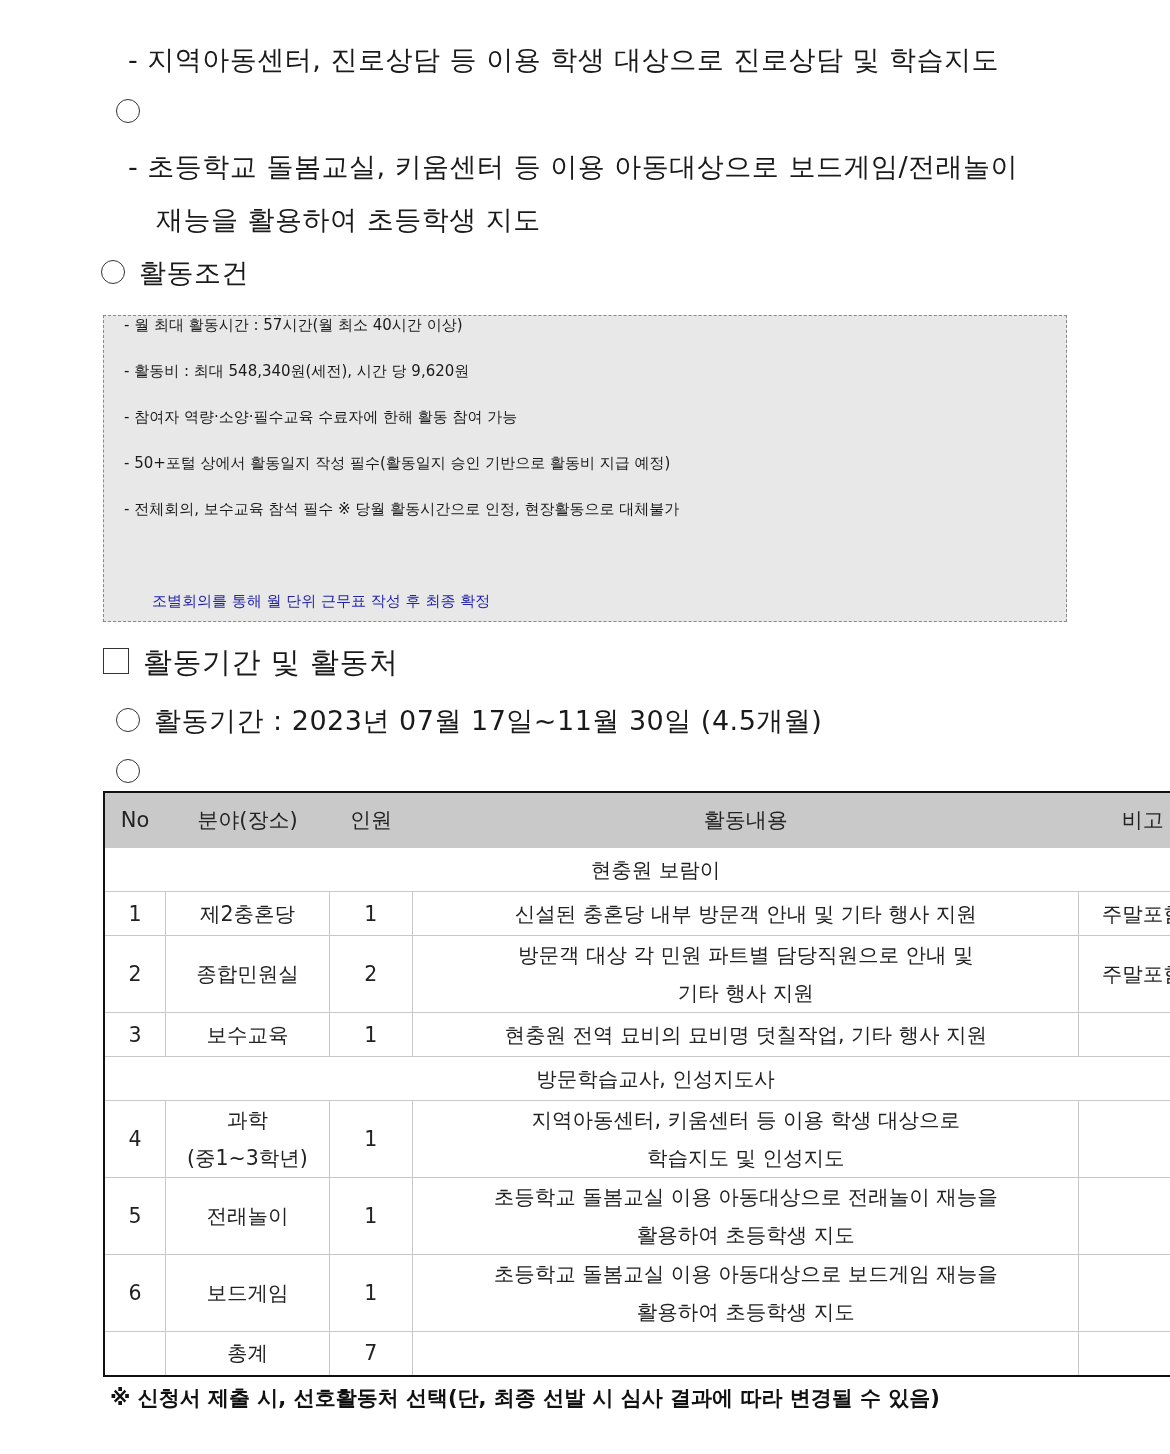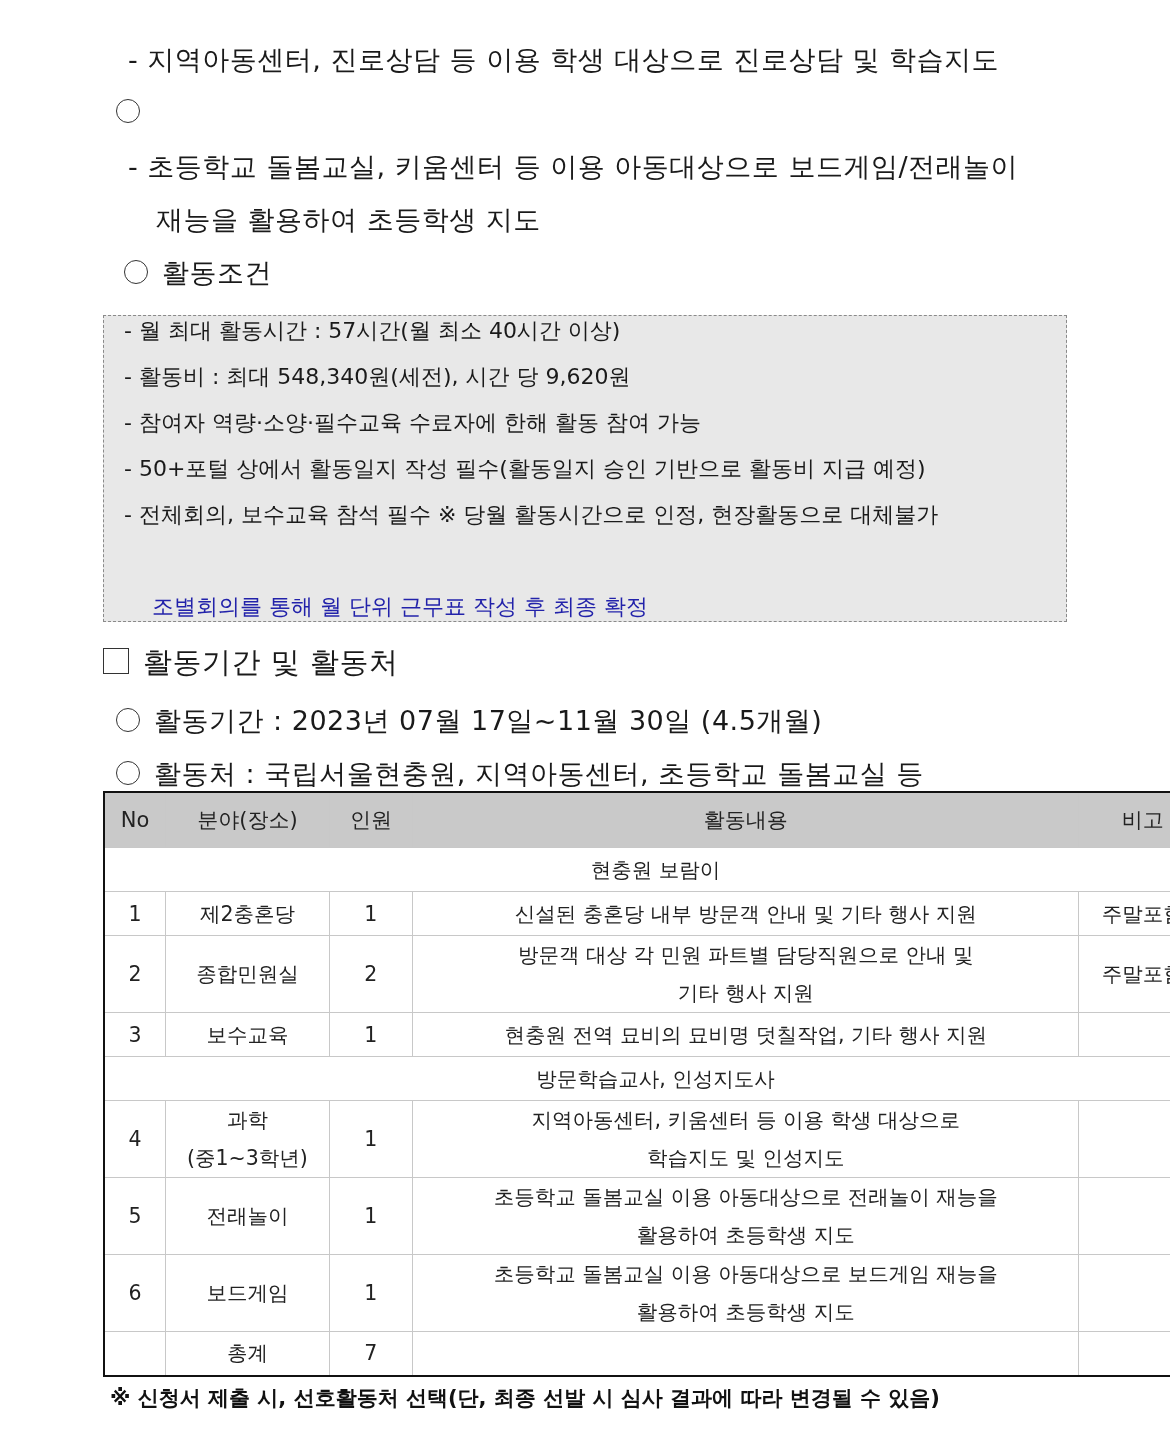--- a/index.html
+++ b/index.html
@@ -5,61 +5,61 @@
   html, body { margin:0; padding:0; background:#ffffff; }
   body { width:1170px; height:1454px; position:relative; overflow:hidden;
          font-family:"DejaVu Sans","Liberation Sans",sans-serif; color:#1a1a1a; }
   .line { position:absolute; white-space:nowrap; font-size:27px; letter-spacing:0.5px; }
   .circle { display:inline-block; width:22px; height:22px; border:1.5px solid #333; border-radius:50%;
             vertical-align:-2px; margin-right:14px; }
   .square { display:inline-block; width:24px; height:24px; border:1.5px solid #333;
             vertical-align:-2px; margin-right:14px; }
   .box { position:absolute; left:103px; top:315px; width:964px; height:307px;
          background:#e8e8e8; border:1px dashed #8a8a8a; box-sizing:border-box; }
-  .box .row { position:absolute; left:20px; font-size:22px; white-space:nowrap; color:#1a1a1a; }
+  .box .row { position:absolute; left:20px; font-size:15px; white-space:nowrap; color:#1a1a1a; }
   .box .row.blue { color:#2222aa; }
   table.t { position:absolute; left:103px; top:791px; width:1105px; border-collapse:collapse;
             border:2.5px solid #111; font-size:20.5px; }
   table.t th, table.t td { border:1px solid #c8c8c8; text-align:center; padding:0 4px; color:#222; }
   table.t th { background:#c9c9c9; font-weight:normal; height:54px; font-size:21px; }
   table.t td.multi { line-height:38px; }
   .footer { position:absolute; left:110px; top:1352px; font-size:21px; font-weight:bold; white-space:nowrap; color:#111;margin-top:32px; }
 </style>
 </head>
 <body>
 
 <div class="line" style="left:128px; top:42px;">- 지역아동센터, 진로상담 등 이용 학생 대상으로 진로상담 및 학습지도</div>
 
 <div class="line" style="left:116px; top:96px;">
   <span class="circle"></span>
 </div>
 <div class="line" style="left:128px; top:149px;">- 초등학교 돌봄교실, 키움센터 등 이용 아동대상으로 보드게임/전래놀이</div>
 <div class="line" style="left:156px; top:202px;">재능을 활용하여 초등학생 지도</div>
 
-<div class="line" style="left:124px; top:255px;">
+<div class="line" style="left:101px; top:255px;">
   <span class="circle"></span><span>활동조건</span>
 </div>
 
 <div class="box">
   <div class="row" style="top:0px;">- 월 최대 활동시간 : 57시간(월 최소 40시간 이상)</div>
   <div class="row" style="top:46px;">- 활동비 : 최대 548,340원(세전), 시간 당 9,620원</div>
   <div class="row" style="top:92px;">- 참여자 역량·소양·필수교육 수료자에 한해 활동 참여 가능</div>
   <div class="row" style="top:138px;">- 50+포털 상에서 활동일지 작성 필수(활동일지 승인 기반으로 활동비 지급 예정)</div>
   <div class="row" style="top:184px;">- 전체회의, 보수교육 참석 필수 ※ 당월 활동시간으로 인정, 현장활동으로 대체불가</div>
   <div class="row blue" style="top:276px; left:48px;">조별회의를 통해 월 단위 근무표 작성 후 최종 확정</div>
 </div>
 
 <div class="line" style="left:103px; top:643px; font-size:29px;">
   <span class="square"></span><span>활동기간 및 활동처</span>
 </div>
 <div class="line" style="left:116px; top:703px;">
   <span class="circle"></span><span>활동기간 : 2023년 07월 17일~11월 30일 (4.5개월)</span>
 </div>
 <div class="line" style="left:116px; top:756px;">
-  <span class="circle"></span><span>활동처 : 국립서울현충원, 지역아동센터, 초등학교 돌봄교실 등</span>
+  <span class="circle"></span>
 </div>
 
 <table class="t">
   <colgroup>
     <col style="width:54px">
       <col style="width:143px">
       <col style="width:73px">
       <col style="width:583px">
       <col style="width:112px">
   </colgroup>

